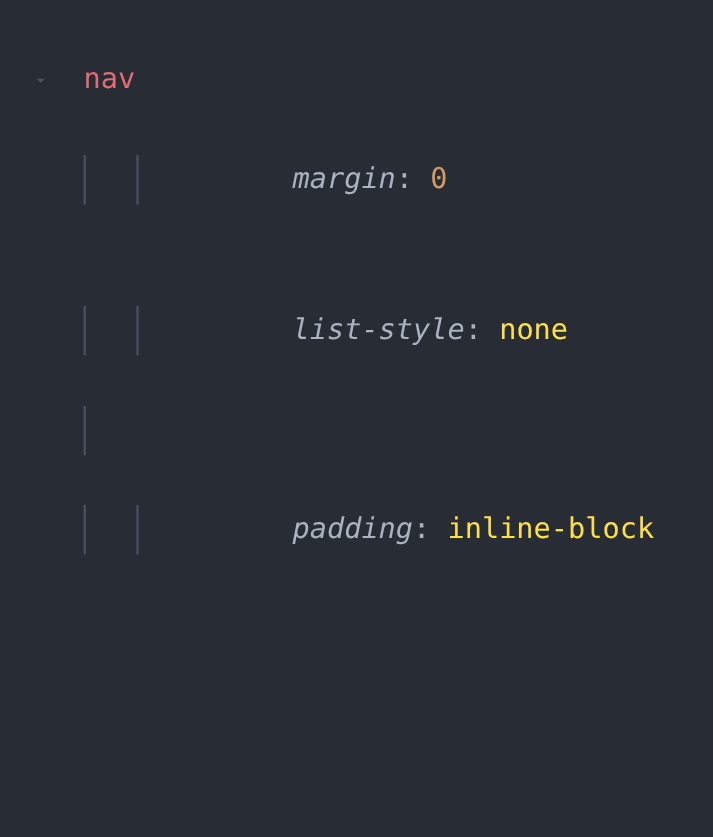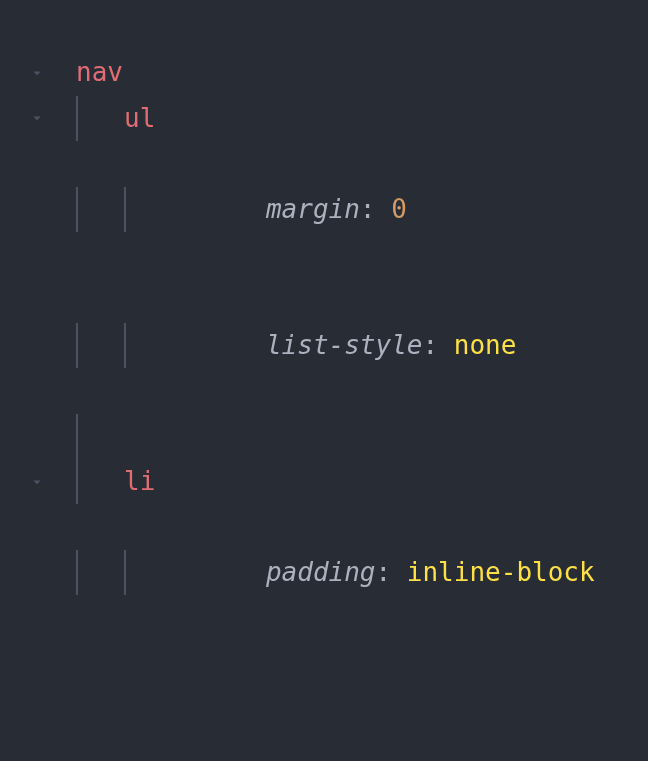--- a/index.html
+++ b/index.html
@@ -65,33 +65,20 @@
     <div class="gutter">
       <span class="caret">
         <svg width="18" height="18" viewBox="0 0 24 24">
             <path d="M7 10l5 5 5-5z" fill="#4b5263"></path>
           </svg>
       </span>
     </div>
     <span class="content selector">nav</span>
   </div>
 
-  <div class="row">
-    <div class="gutter">
-      <span class="caret">
-        <svg width="18" height="18" viewBox="0 0 24 24">
-            <path d="M7 10l5 5 5-5z" fill="#4b5263"></path>
-          </svg>
-      </span>
-    </div>
-    <div class="guides" style="width:48px;">
-      <div class="vline" style="left:0;"></div>
-    </div>
-    <span class="content selector">ul</span>
-  </div>
 
   <div class="row">
     <div class="gutter"></div>
     <div class="guides" style="width:48px;">
       <div class="vline" style="left:0;"></div>
     </div>
     <div class="guides" style="width:48px;">
       <div class="vline" style="left:0;"></div>
     </div>
     <span class="content">
@@ -113,33 +100,20 @@
     </span>
   </div>
 
   <div class="row blank">
     <div class="gutter"></div>
     <div class="guides" style="width:48px;">
       <div class="vline" style="left:0;"></div>
     </div>
   </div>
 
-  <div class="row">
-    <div class="gutter">
-      <span class="caret">
-        <svg width="18" height="18" viewBox="0 0 24 24">
-            <path d="M7 10l5 5 5-5z" fill="#4b5263"></path>
-          </svg>
-      </span>
-    </div>
-    <div class="guides" style="width:48px;">
-      <div class="vline" style="left:0;"></div>
-    </div>
-    <span class="content selector">li</span>
-  </div>
 
   <div class="row">
     <div class="gutter"></div>
     <div class="guides" style="width:48px;">
       <div class="vline" style="left:0;"></div>
     </div>
     <div class="guides" style="width:48px;">
       <div class="vline" style="left:0;"></div>
     </div>
     <span class="content">

